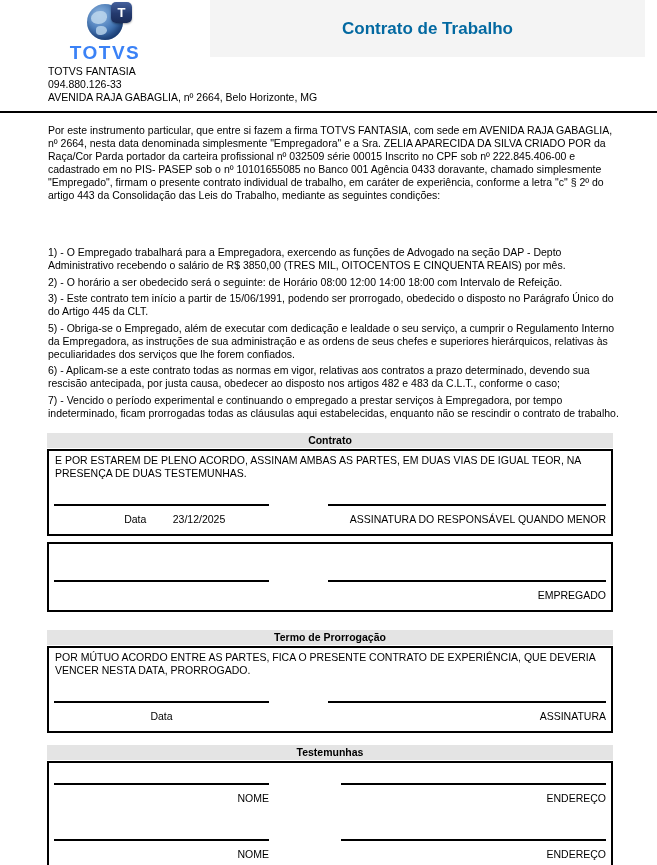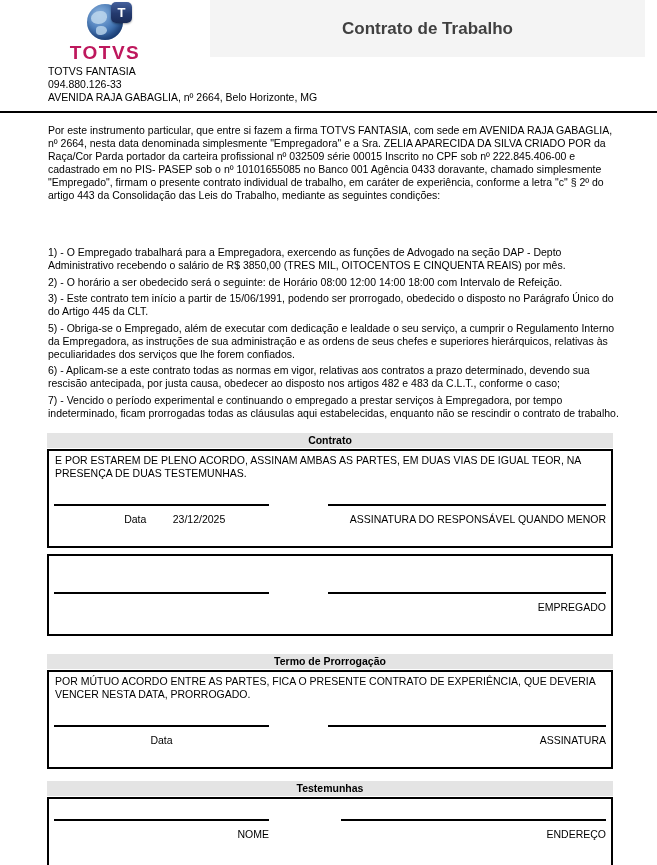--- a/index.html
+++ b/index.html
@@ -34,44 +34,44 @@
     background:#bcd6ec;border-radius:45% 55% 60% 40%;opacity:.8;
   }
   .logo-tile{
     position:absolute;top:-2px;right:-9px;width:21px;height:21px;border-radius:5px;
     background:linear-gradient(180deg,#44609c 0%,#243a6e 55%,#1a2c58 100%);
     color:#fff;font-weight:bold;font-size:13px;line-height:21px;text-align:center;
     box-shadow:0 1px 2px rgba(0,0,0,.35);
   }
   .logo-word{
     margin-top:3px;font-weight:bold;font-size:19px;line-height:19px;
-    letter-spacing:1.5px;color:#be185d;
+    letter-spacing:1.5px;color:#3b82f6;
   }
   .title-band{
     flex:1;margin:0 12px 0 0;background:#f4f4f4;height:57px;
     display:flex;align-items:center;justify-content:center;
   }
-  .title-band span{font-weight:bold;font-size:17px;color:#404040;}
+  .title-band span{font-weight:bold;font-size:17px;color:#0369a1;}
   
   .company-row{display:flex;margin:5px 0 0 48px;font-size:10.5px;flex-direction:column;}
   .c-name{width:127px;}
   .c-cnpj{width:160px;}
   .c-addr{flex:1;}
   .rule{border-bottom:2px solid #000;margin-top:7px;}
   
   .intro{margin:11px 34px 44px 48px;}
   .clauses{margin:0 34px 0 48px;}
   .clauses p{margin:0 0 3.5px 0;}
   
   .sect{margin:0 44px 0 47px;}
   .sect .bar{
     background:#e4e4e4;height:15px;line-height:15px;text-align:center;
     font-weight:bold;font-size:10.5px;margin-bottom:1px;
   }
-  .box{border:2px solid #000;padding:2px 5px 20px 5px;margin-bottom:6px;box-sizing:border-box;}
+  .box{border:2px solid #000;padding:2px 5px 8px 5px;margin-bottom:6px;box-sizing:border-box;}
   .box p{margin:1px 1px 0 1px;}
   .sigrow{display:flex;justify-content:space-between;align-items:flex-start;}
   .sigcol{display:flex;flex-direction:column;}
   .sigcol.l{width:215px;}
   .sigcol.r{width:278px;}
   .sigcol.r-t{width:265px;}
   .sigline{border-top:2px solid #000;height:0;}
   .under{margin-top:7px;font-size:10.5px;text-align:center;}
   .under.center{text-align:right;}
   .under .dlbl{display:inline-block;width:75px;}

